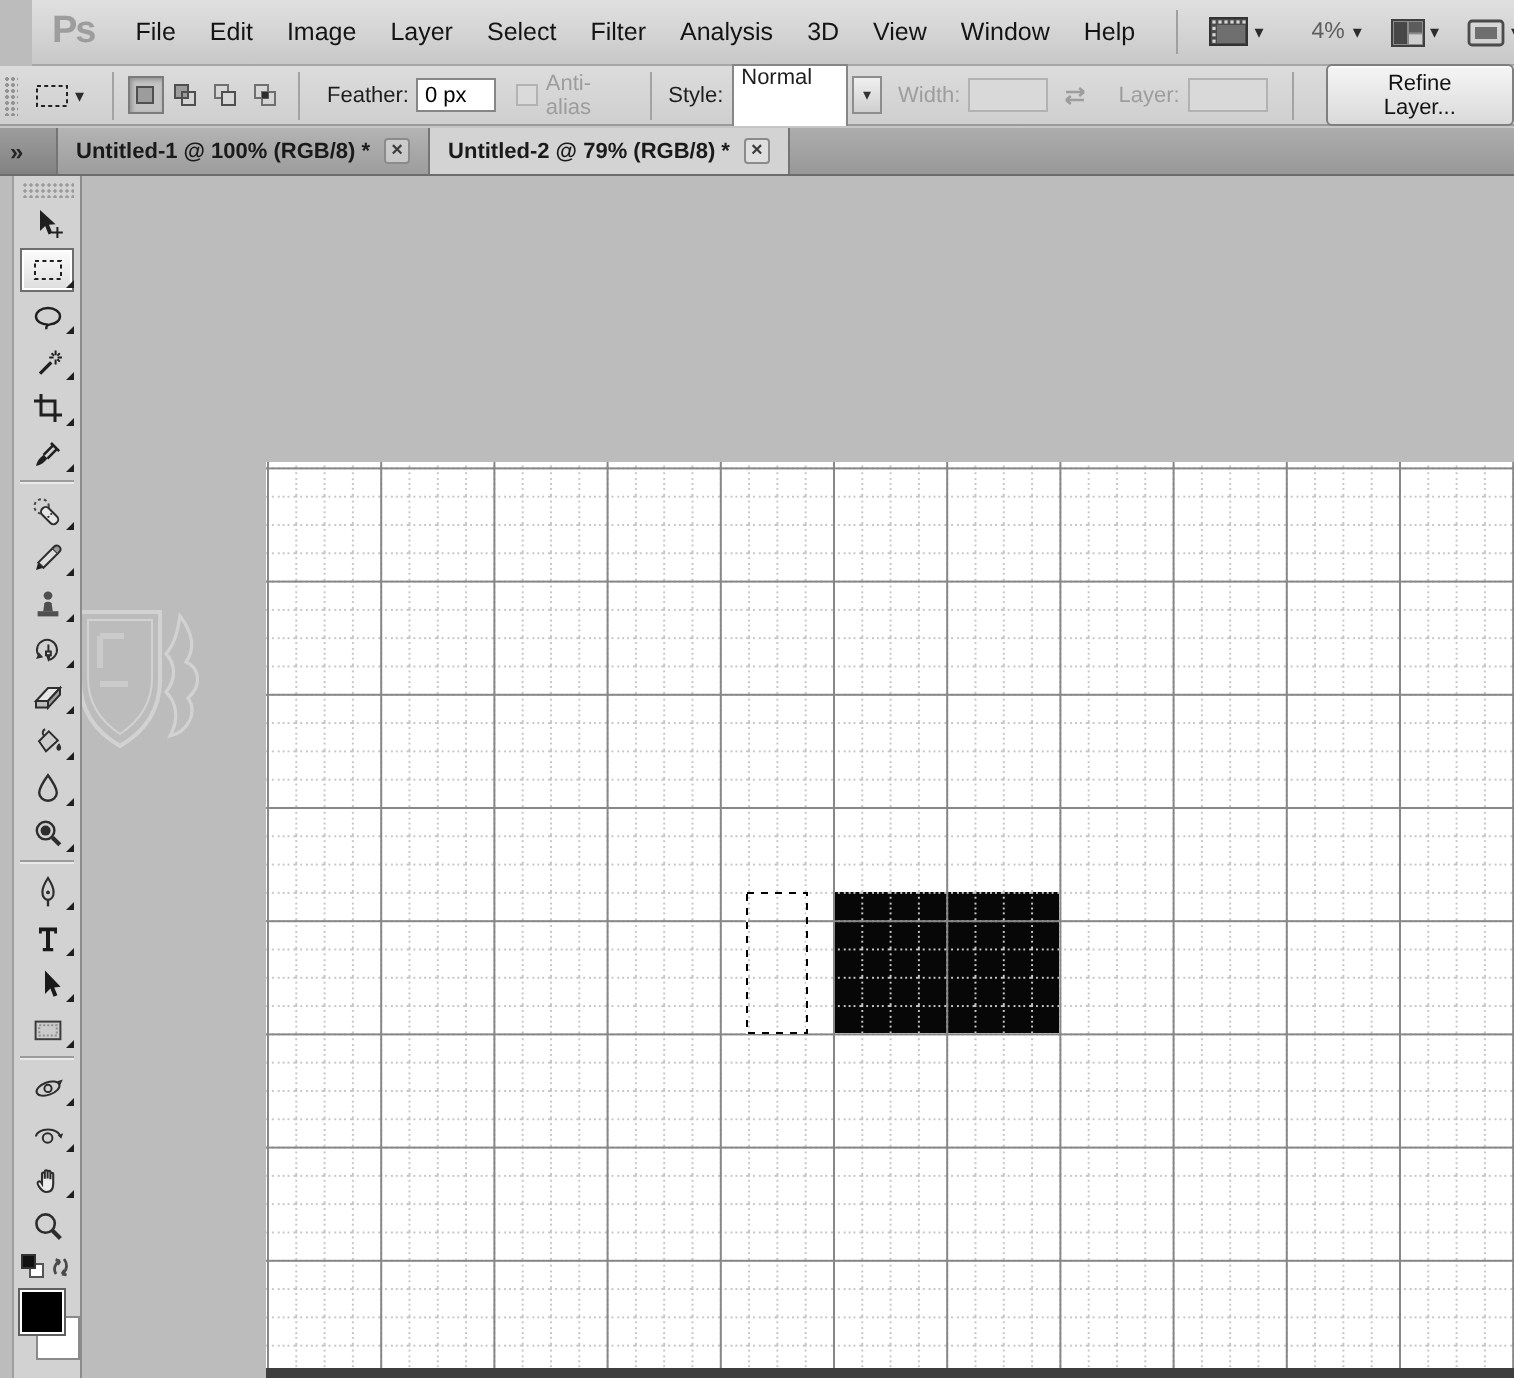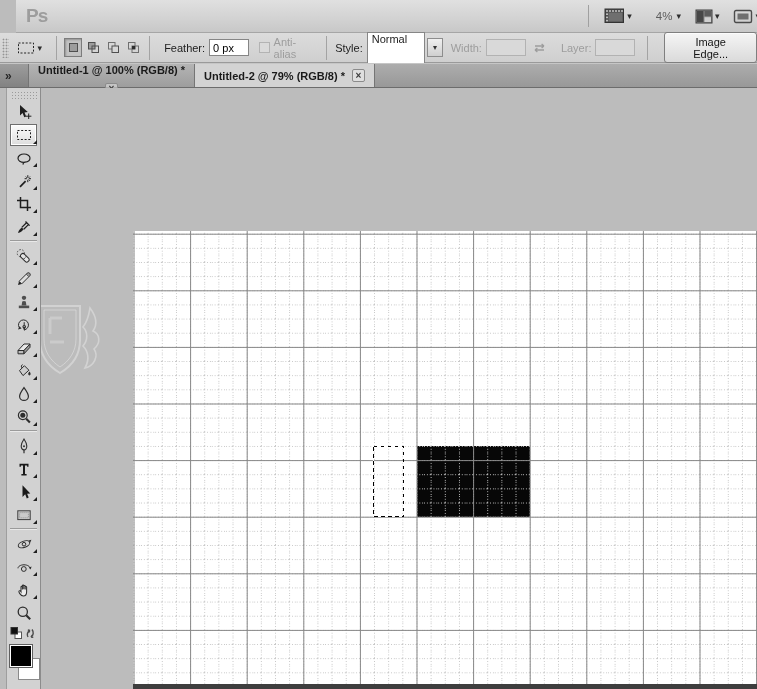--- a/index.html
+++ b/index.html
@@ -43,21 +43,21 @@
   .refine-btn{margin-left:10px;padding:2.5px 13px;font-size:11px;color:#141414;border:1px solid #7f7f7f;border-radius:3px;
     background:linear-gradient(#f5f5f5,#dadada);box-shadow:0 1px 0 rgba(255,255,255,.7) inset;}
 
   
   .tabstrip{position:absolute;left:0;top:63px;width:757px;height:25px;display:flex;align-items:stretch;
     background:linear-gradient(#adadad,#989898);border-top:1px solid #c6c6c6;border-bottom:1px solid #6c6c6c;}
   .dock-header{width:29px;background:linear-gradient(#9d9d9d,#828282);border-right:1px solid #747474;
     display:flex;align-items:center;padding-left:5px;color:#262626;font-weight:bold;font-size:12px;line-height:1;}
   .tab{display:flex;align-items:center;gap:7px;padding:0 9px;font-size:11px;font-weight:bold;color:#1a1a1a;
     border-right:1px solid #757575;white-space:nowrap;}
-  .tab.inactive{background:linear-gradient(#b4b4b4,#9d9d9d);flex-direction:column;}
+  .tab.inactive{background:linear-gradient(#b4b4b4,#9d9d9d);}
   .tab.active{background:#d3d3d3;}
   .tab-close{width:13px;height:13px;border:1px solid #8b8b8b;background:rgba(235,235,235,.5);
     display:flex;align-items:center;justify-content:center;font-size:10px;line-height:1;color:#3c3c3c;border-radius:2px;}
 
   
   .workspace{position:absolute;left:0;top:88px;width:757px;height:601px;background:#bcbcbc;overflow:hidden;}
   .watermark{position:absolute;left:34px;top:210px;opacity:.55;pointer-events:none;}
 
   
   .toolbar{position:absolute;left:6px;top:0;width:35px;height:601px;background:#d2d2d2;
@@ -77,20 +77,33 @@
   .canvas{position:absolute;left:133px;top:143px;width:624px;height:453px;background:#fff;}
   .canvas-strip{position:absolute;left:133px;top:596px;width:624px;height:5px;background:#3e3e3e;}
 </style>
 </head>
 <body>
 
 <div class="app">
 
   <div class="menubar">
     <div class="ps-logo">Ps</div>
+    <div class="menu-items" id="menu-items">
+        <div class="menu-item">File</div>
+        <div class="menu-item">Edit</div>
+        <div class="menu-item">Image</div>
+        <div class="menu-item">Layer</div>
+        <div class="menu-item">Select</div>
+        <div class="menu-item">Filter</div>
+        <div class="menu-item">Analysis</div>
+        <div class="menu-item">3D</div>
+        <div class="menu-item">View</div>
+        <div class="menu-item">Window</div>
+        <div class="menu-item">Help</div>
+      </div>
     <div class="appbar">
       <div class="vdiv"></div>
       <div class="appbar-group">
         <svg width="21" height="16" viewBox="0 0 21 16">
           <rect x="1" y="1" width="18.5" height="13.5" fill="#4d4d4d" stroke="#333"></rect>
           <rect x="4.5" y="4.5" width="14" height="9" fill="#6f6f6f"></rect>
           <g fill="#d8d8d8">
             <rect x="2.2" y="2.2" width="1.6" height="1.6"></rect>
               <rect x="5.2" y="2.2" width="1.6" height="1.6"></rect>
             <rect x="8.2" y="2.2" width="1.6" height="1.6"></rect>
@@ -181,21 +194,21 @@
       <svg width="15" height="12" viewBox="0 0 15 12">
         <g stroke="#9d9d9d" fill="none" stroke-width="1.3">
           <path d="M3 4 H12 M12 4 L9.6 2 M12 4 L9.6 6"></path>
           <path d="M12 8 H3 M3 8 L5.4 6 M3 8 L5.4 10"></path>
         </g>
       </svg>
     </span>
     <span class="olabel disabled">Layer:</span>
     <input class="oinput" disabled="" value="" style="">
     <div class="osep" style="margin-left:12px;"></div>
-    <button class="refine-btn">Image Edge...</button>
+    <button class="refine-btn">Refine Layer...</button>
   </div>
 
   <div class="tabstrip">
     <div class="dock-header">
       <span>»</span>
     </div>
     <div class="tab inactive">
       <span>Untitled-1 @ 100% (RGB/8) *</span>
       <span class="tab-close">×</span>
     </div>

